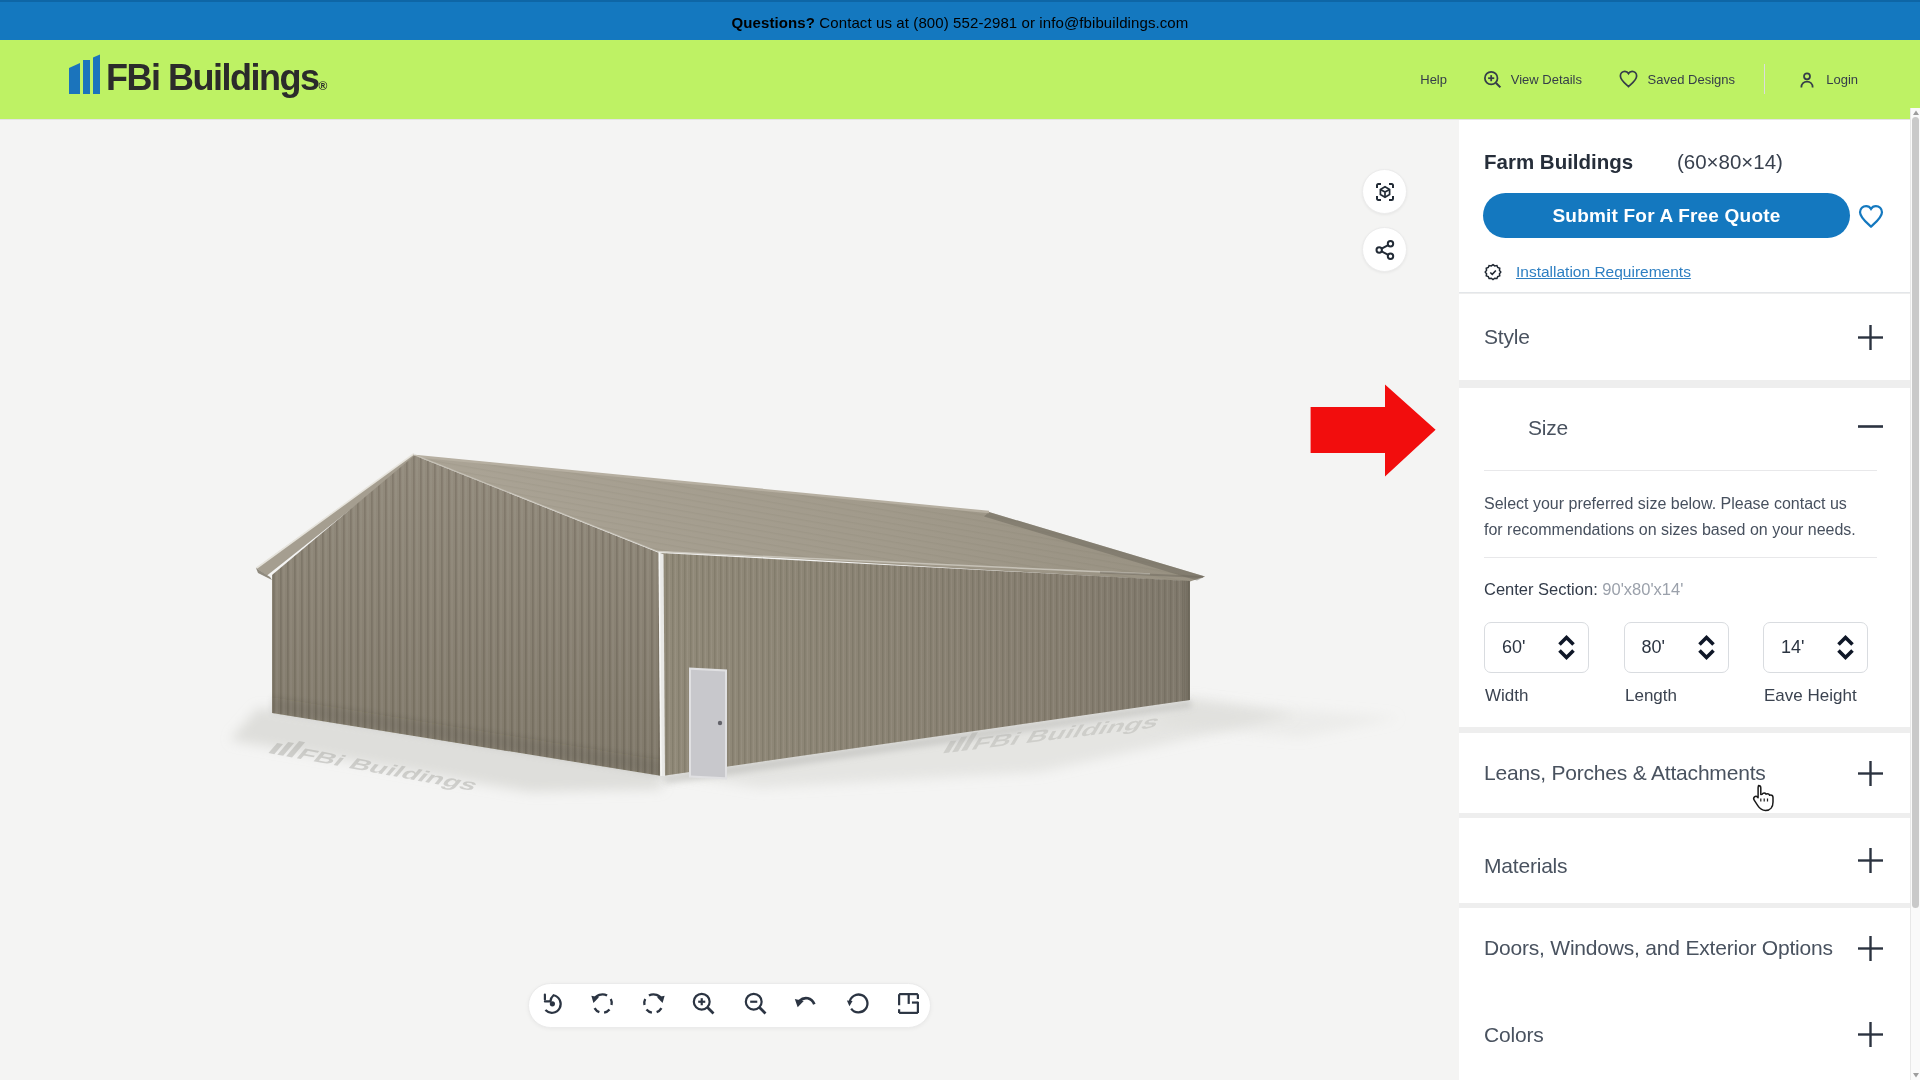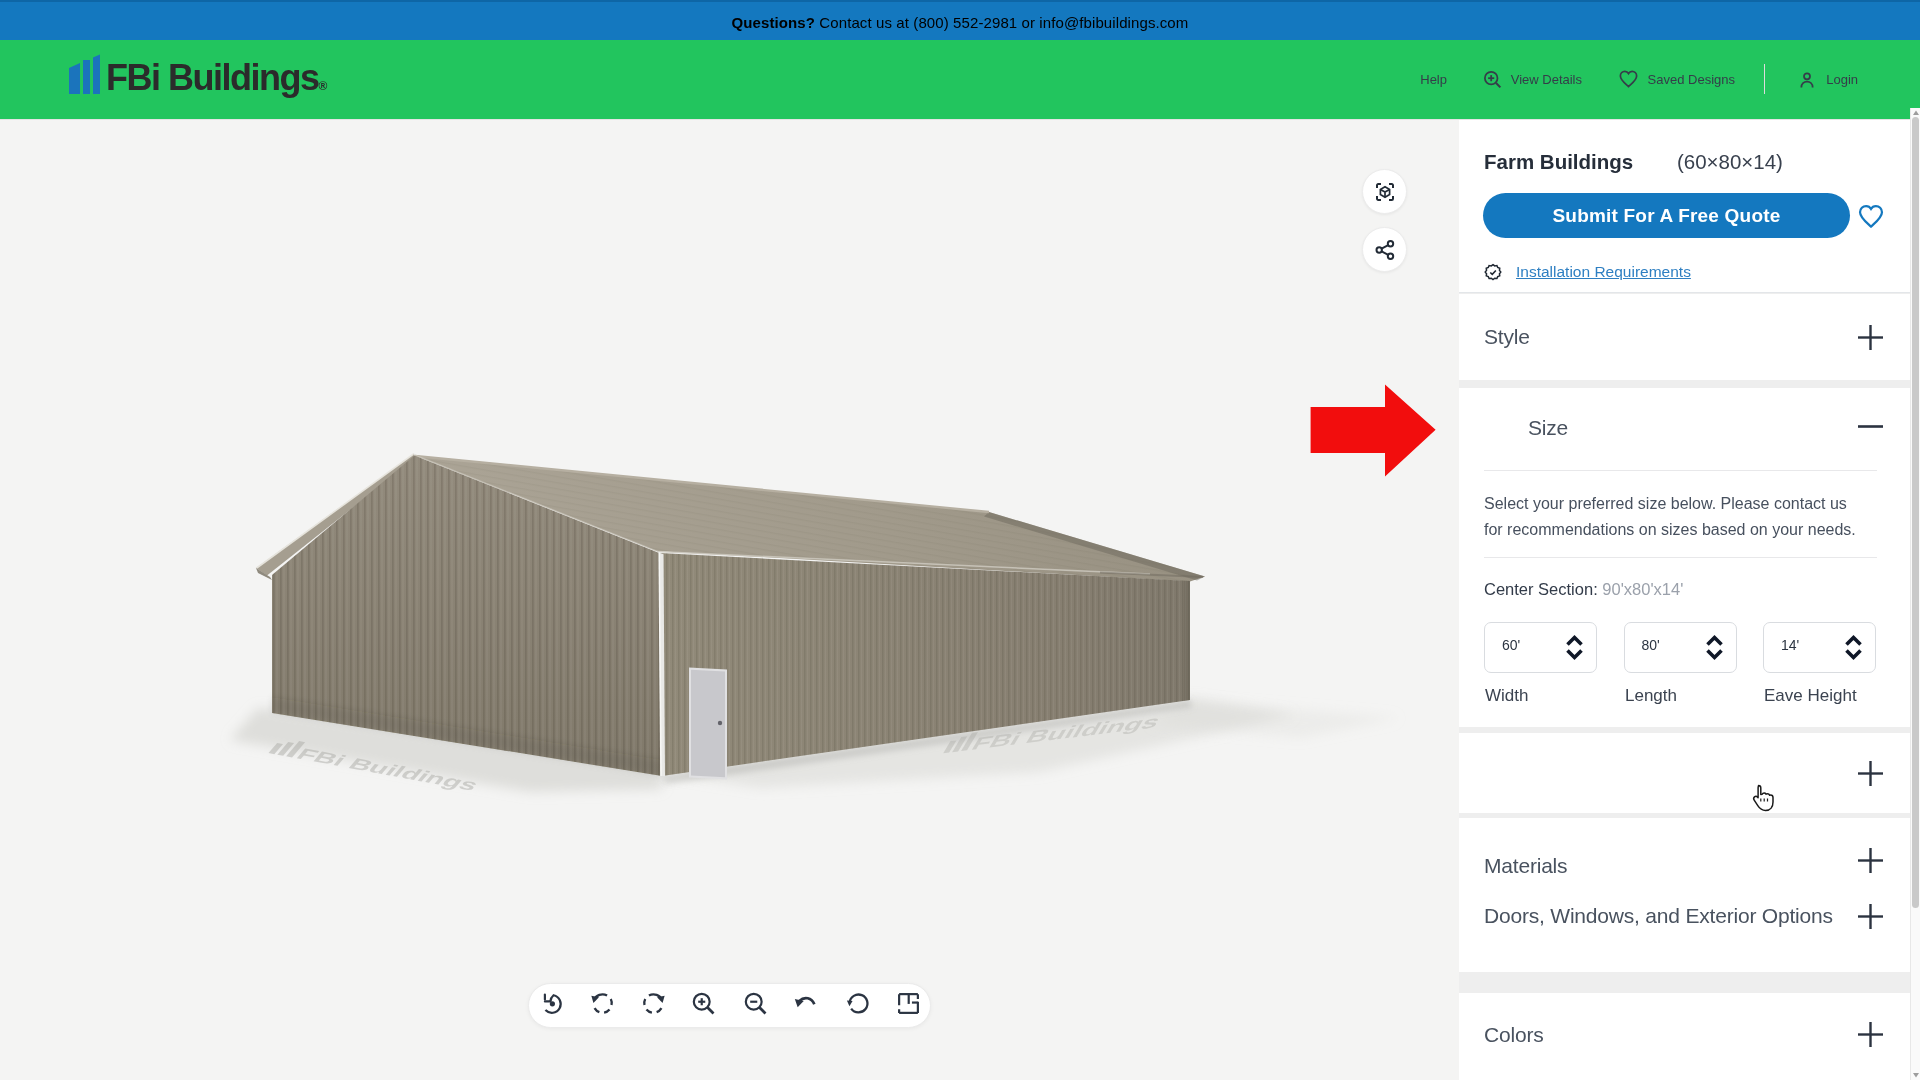--- a/index.html
+++ b/index.html
@@ -1,37 +1,37 @@
 <!DOCTYPE html>
 <html><head>
 <meta charset="utf-8">
 <style>
   * { margin:0; padding:0; box-sizing:border-box; }
   html,body { width:1920px; height:1080px; overflow:hidden; font-family:"Liberation Sans", sans-serif; background:#fff; }
   
   .topbar { position:absolute; left:0; top:0; width:1920px; height:40px; background:#1478bf; border-top:2px solid #0e66a6; }
   .topbar .txt { position:absolute; left:0; right:0; top:0; height:40px; line-height:41px; text-align:center; color:#000000; font-size:15px; letter-spacing:0.1px; }
   
-  .header { position:absolute; left:0; top:40px; width:1920px; height:80px; background:#22c55e; border-bottom:1px solid #e4e4e4; }
+  .header { position:absolute; left:0; top:40px; width:1920px; height:80px; background:#bef264; border-bottom:1px solid #e4e4e4; }
   .logo { position:absolute; left:68px; top:14px; height:46px; }
   .nav { position:absolute; top:0; right:0; height:79px; }
   .navitem { position:absolute; top:0; height:79px; display:flex; align-items:center; color:#353d49; font-size:13px; white-space:nowrap; }
   
   .viewer { position:absolute; left:0; top:120px; width:1459px; height:960px; background:#f4f4f3; }
   .circlebtn { position:absolute; width:45px; height:45px; border-radius:50%; background:#fff; border:1px solid #ececec; box-shadow:0 1px 3px rgba(0,0,0,0.06); display:flex; align-items:center; justify-content:center; }
   .toolbar { position:absolute; left:528px; top:863px; width:403px; height:45px; background:#fff; border:1px solid #ebebeb; border-radius:23px; box-shadow:0 1px 4px rgba(0,0,0,0.05); }
   .tool { position:absolute; top:0; width:44px; height:43px; display:flex; align-items:center; justify-content:center; }
   
   .panel { position:absolute; left:1459px; top:120px; width:451px; height:960px; background:#eeeeee; }
   .sec { position:absolute; left:0; width:451px; background:#fff; }
   .sechead { position:absolute; left:25px; font-size:21px; letter-spacing:-0.2px; color:#49525f; }
   .plus { position:absolute; right:26px; width:27px; height:27px; }
   .ptxt { font-size:16px; color:#47505e; }
   .hr { position:absolute; left:25px; right:33px; height:0; border-top:1px solid #e8e8ea; }
-  .selbox { position:absolute; top:234px; height:51px; width:113px; border:1.5px solid #d9dce0; border-radius:7px; background:#fff; font-size:14px; color:#2b3441; }
+  .selbox { position:absolute; top:234px; height:51px; width:105px; border:1.5px solid #d9dce0; border-radius:7px; background:#fff; font-size:18px; color:#2b3441; }
   .selbox span { position:absolute; left:17px; top:14px; }
   .sellabel { position:absolute; top:298px; font-size:17px; color:#3b4350; }
   
   .sbtrack { position:absolute; right:0; top:108px; width:10px; height:972px; background:#fafafa; border-left:1px solid #e8e8e8; }
   .sbthumb { position:absolute; right:1.5px; top:9px; width:7px; height:791px; background:#c9c9c9; border-radius:4px; }
 </style>
 </head>
 <body>
 
 <div class="topbar">
@@ -317,35 +317,36 @@
           <path d="M3.5 10.5 L10.5 3.5 L17.5 10.5"></path>
           <path d="M3.5 16.5 L10.5 23.5 L17.5 16.5"></path>
         </svg>
     </div>
     <div class="sellabel" style="left:26px;">Width</div>
     <div class="sellabel" style="left:166px;">Length</div>
     <div class="sellabel" style="left:305px;">Eave Height</div>
   </div>
 
   <div class="sec" style="top:613px; height:80px;">
+    <div class="sechead" style="top:0; line-height:80px;">Leans, Porches &amp; Attachments</div>
     <svg class="plus" style="top:27px;" viewBox="0 0 27 27" fill="none" stroke="#2b3340" stroke-width="2.4">
         <line x1="13.5" y1="1" x2="13.5" y2="26"></line>
         <line x1="1" y1="13.5" x2="26" y2="13.5"></line>
       </svg>
   </div>
 
   <div class="sec" style="top:698px; height:85px;">
     <div class="sechead" style="top:5px; line-height:85px;">Materials</div>
     <svg class="plus" style="top:29px;" viewBox="0 0 27 27" fill="none" stroke="#2b3340" stroke-width="2.4">
         <line x1="13.5" y1="1" x2="13.5" y2="26"></line>
         <line x1="1" y1="13.5" x2="26" y2="13.5"></line>
       </svg>
   </div>
 
-  <div class="sec" style="top:756px; height:96px;">
+  <div class="sec" style="top:788px; height:96px;">
     <div class="sechead" style="top:0; line-height:80px;">Doors, Windows, and Exterior Options</div>
     <svg class="plus" style="top:27px;" viewBox="0 0 27 27" fill="none" stroke="#2b3340" stroke-width="2.4">
         <line x1="13.5" y1="1" x2="13.5" y2="26"></line>
         <line x1="1" y1="13.5" x2="26" y2="13.5"></line>
       </svg>
   </div>
 
   <div class="sec" style="top:873px; height:87px;">
     <div class="sechead" style="top:0; line-height:84px;">Colors</div>
     <svg class="plus" style="top:28px;" viewBox="0 0 27 27" fill="none" stroke="#2b3340" stroke-width="2.4">

